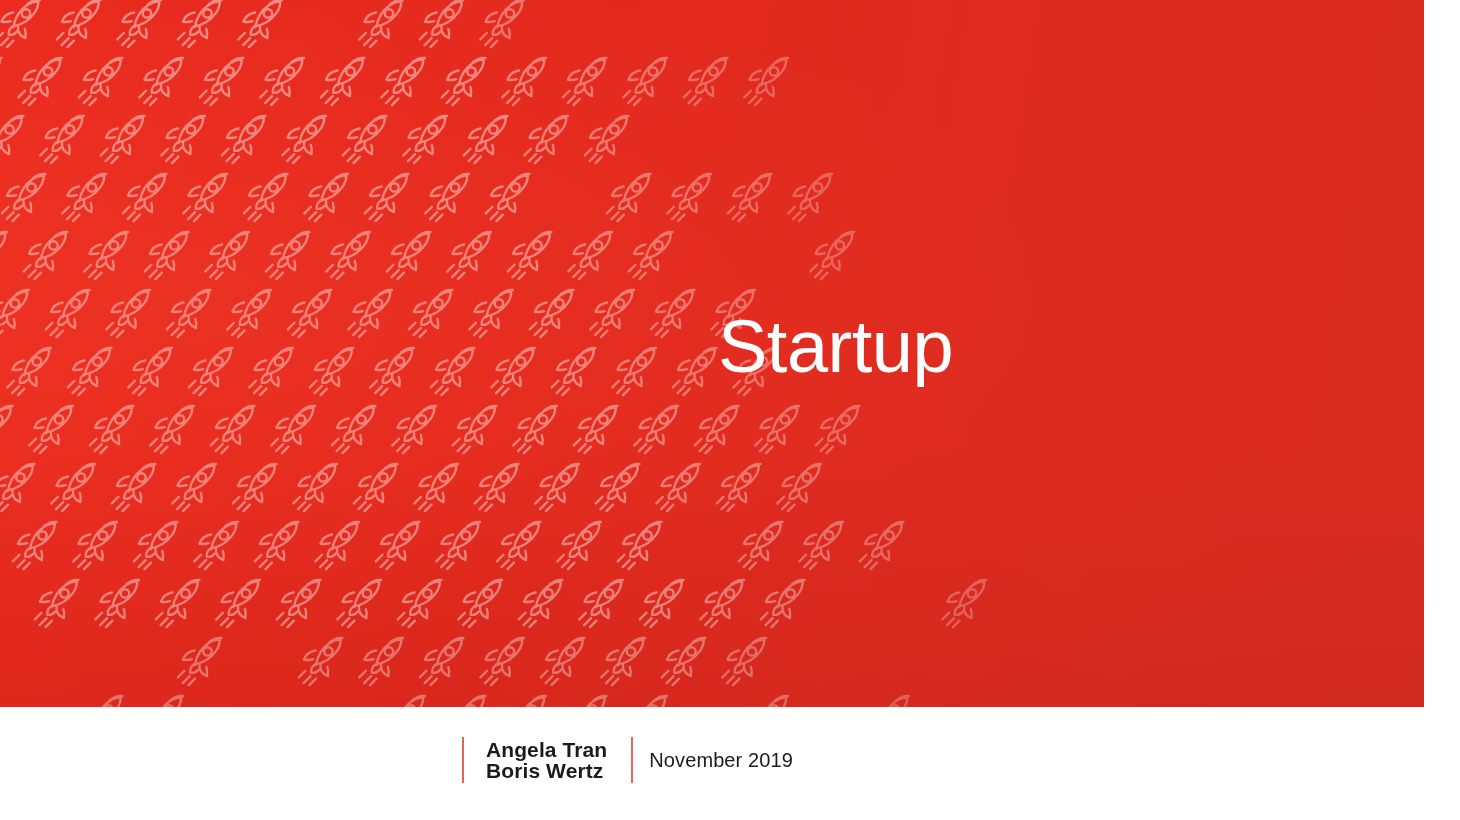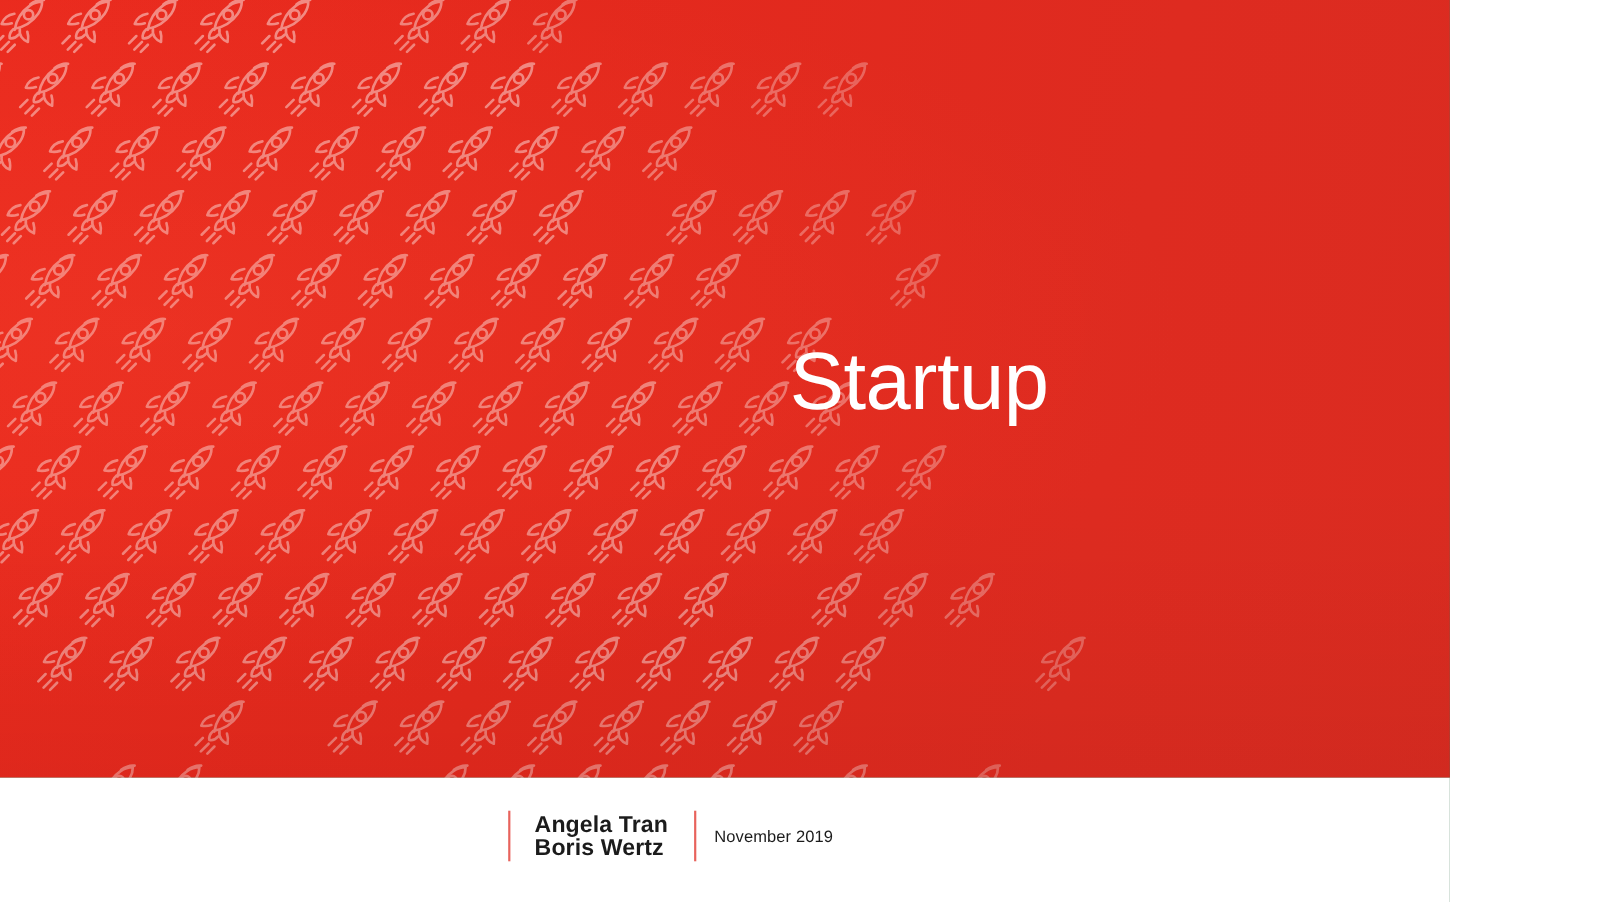--- a/index.html
+++ b/index.html
@@ -7,24 +7,24 @@
     padding: 0;
     background: #ffffff;
   }
   body {
     font-family: "Liberation Sans", sans-serif;
     -webkit-font-smoothing: antialiased;
   }
 
   #slide {
     position: relative;
-    width: 1318px;
+    width: 1424px;
     height: 820px;
     overflow: hidden;
-    background: #14532d;
+    background: #fef9c3;
   }
 
   
   .hero {
     position: absolute;
     left: 0;
     top: 0;
     width: 1460px;
     height: 707px;
     overflow: hidden;
@@ -105,21 +105,21 @@
     color: #1b1b1b;
     letter-spacing: 0.1px;
     white-space: nowrap;
   }
   .date-wrap {
     display: flex;
     align-items: center;
     margin-left: 16px;
   }
   .date-text {
-    font-size: 15px;
+    font-size: 20px;
     font-weight: 400;
     color: #1b1b1b;
     letter-spacing: 0.1px;
     white-space: nowrap;
   }
 </style>
 </head>
 <body>
 
 <div id="slide">

